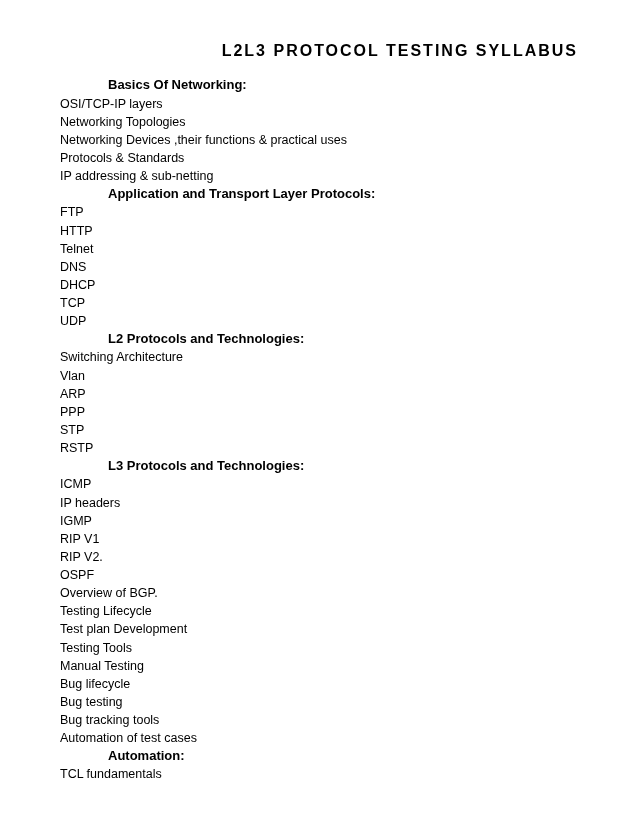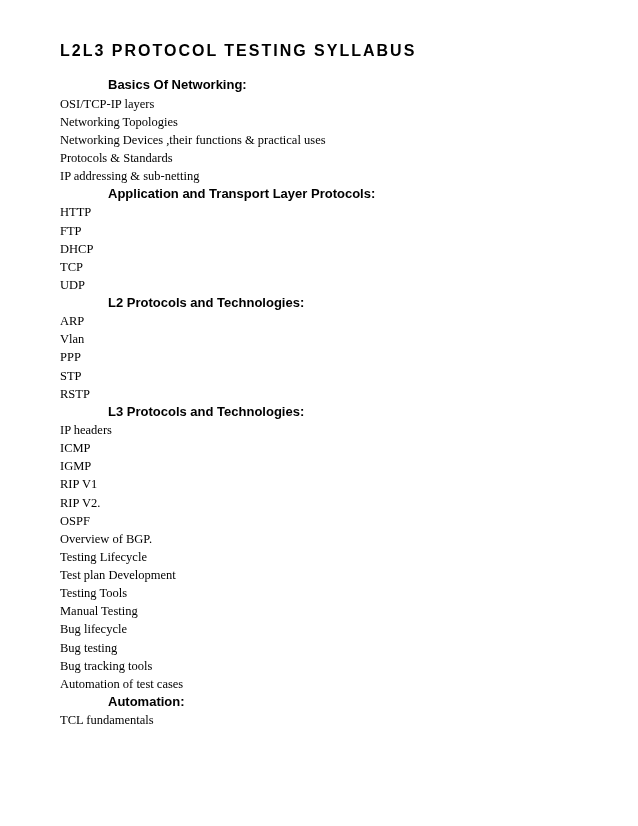--- a/index.html
+++ b/index.html
@@ -13,68 +13,71 @@
       font-family: 'Times New Roman', Times, serif;
       font-size: 13px;
       color: #000000;
       width: 638px;
       min-height: 826px;
       padding: 40px 60px;
       line-height: 1.4;
     }
 
     .page-title {
-      text-align: left;
+      text-align: right;
       font-size: 16px;
       font-weight: bold;
       letter-spacing: 2px;
       margin-bottom: 14px;
       font-family: Arial, sans-serif;
     }
 
     .section-header {
       font-weight: bold;
       font-size: 13px;
       font-family: Arial, sans-serif;
       padding-left: 48px;
     }
 
     .content-item {
-      font-family: Liberation Serif, serif;
+      font-family: Liberation Sans, sans-serif;
       font-size: 12.5px;
       line-height: 1.45;
     }
   </style>
 </head>
 <body>
 
 <h1 class="page-title">L2L3 PROTOCOL  TESTING  SYLLABUS</h1>
 
 <div id="content-container">
     <div class="section-header">Basics Of Networking:</div>
     <div class="content-item">OSI/TCP-IP layers</div>
     <div class="content-item">Networking Topologies</div>
     <div class="content-item">Networking Devices ,their functions &amp; practical uses</div>
     <div class="content-item">Protocols &amp; Standards</div>
     <div class="content-item">IP addressing &amp; sub-netting</div>
     <div class="section-header">Application and Transport Layer Protocols:</div>
+    <div class="content-item">FTP</div>
     <div class="content-item">HTTP</div>
-    <div class="content-item">FTP</div>
+    <div class="content-item">Telnet</div>
+    <div class="content-item">DNS</div>
     <div class="content-item">DHCP</div>
     <div class="content-item">TCP</div>
     <div class="content-item">UDP</div>
     <div class="section-header">L2 Protocols and Technologies:</div>
+    <div class="content-item">Switching Architecture</div>
+    <div class="content-item">Vlan</div>
     <div class="content-item">ARP</div>
-    <div class="content-item">Vlan</div>
     <div class="content-item">PPP</div>
     <div class="content-item">STP</div>
     <div class="content-item">RSTP</div>
     <div class="section-header">L3 Protocols and Technologies:</div>
+    <div class="content-item">ICMP</div>
     <div class="content-item">IP headers</div>
-    <div class="content-item">ICMP</div>
     <div class="content-item">IGMP</div>
     <div class="content-item">RIP V1</div>
     <div class="content-item">RIP V2.</div>
     <div class="content-item">OSPF</div>
     <div class="content-item">Overview of BGP.</div>
     <div class="content-item">Testing Lifecycle</div>
     <div class="content-item">Test plan Development</div>
     <div class="content-item">Testing Tools</div>
     <div class="content-item">Manual Testing</div>
     <div class="content-item">Bug lifecycle</div>

